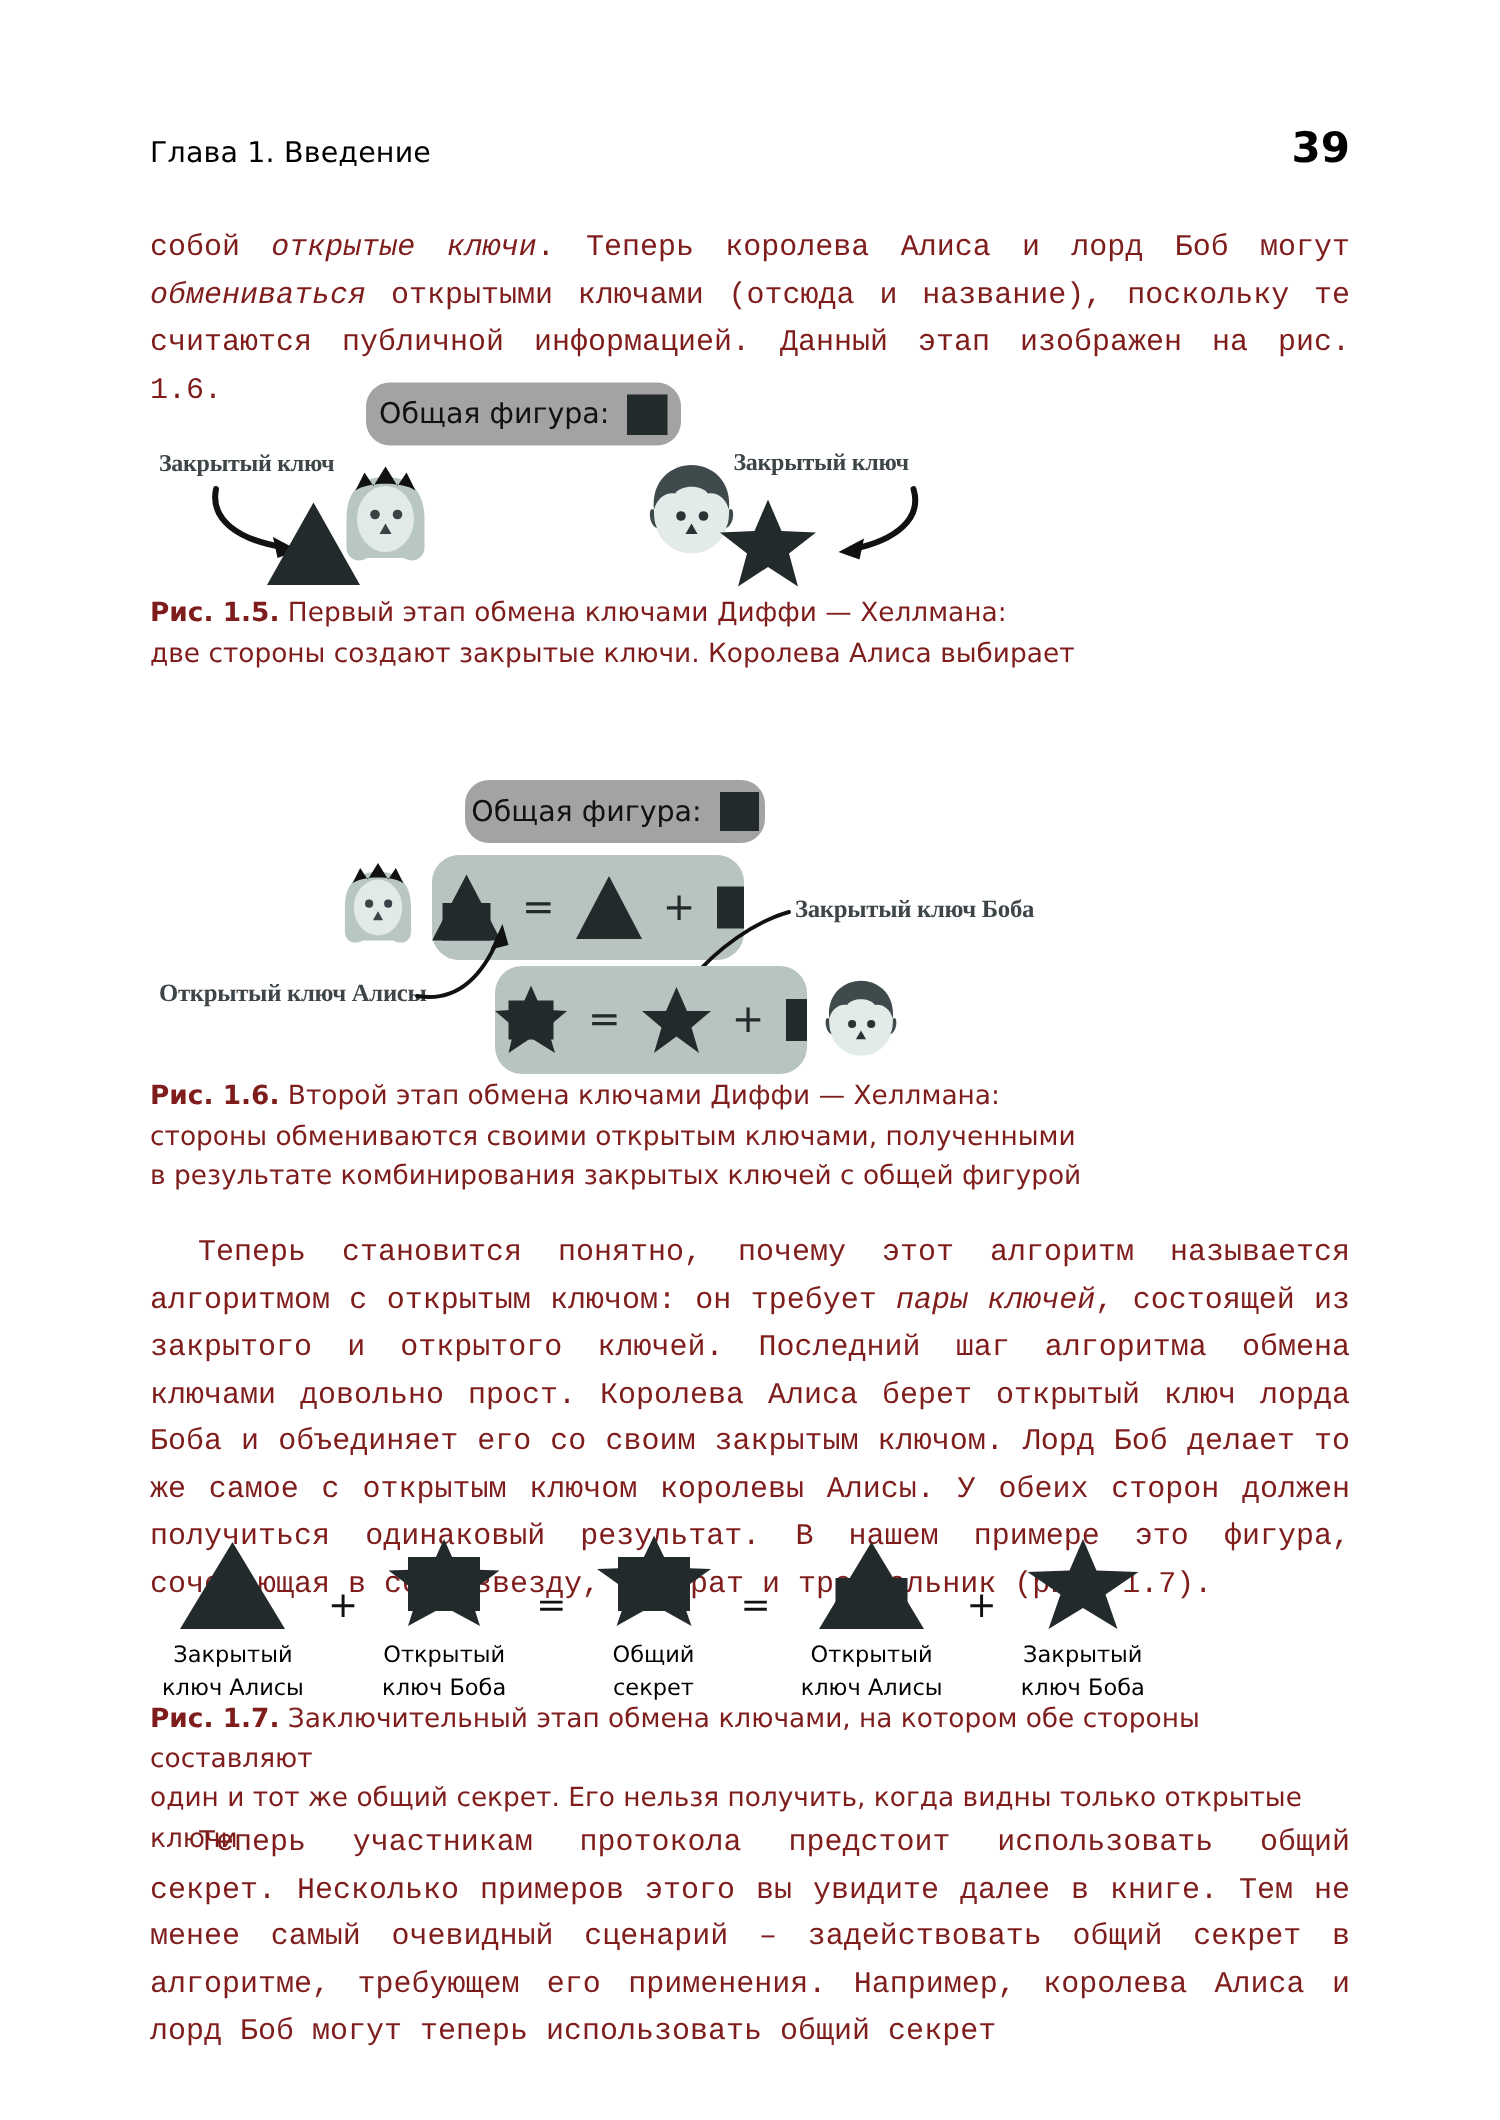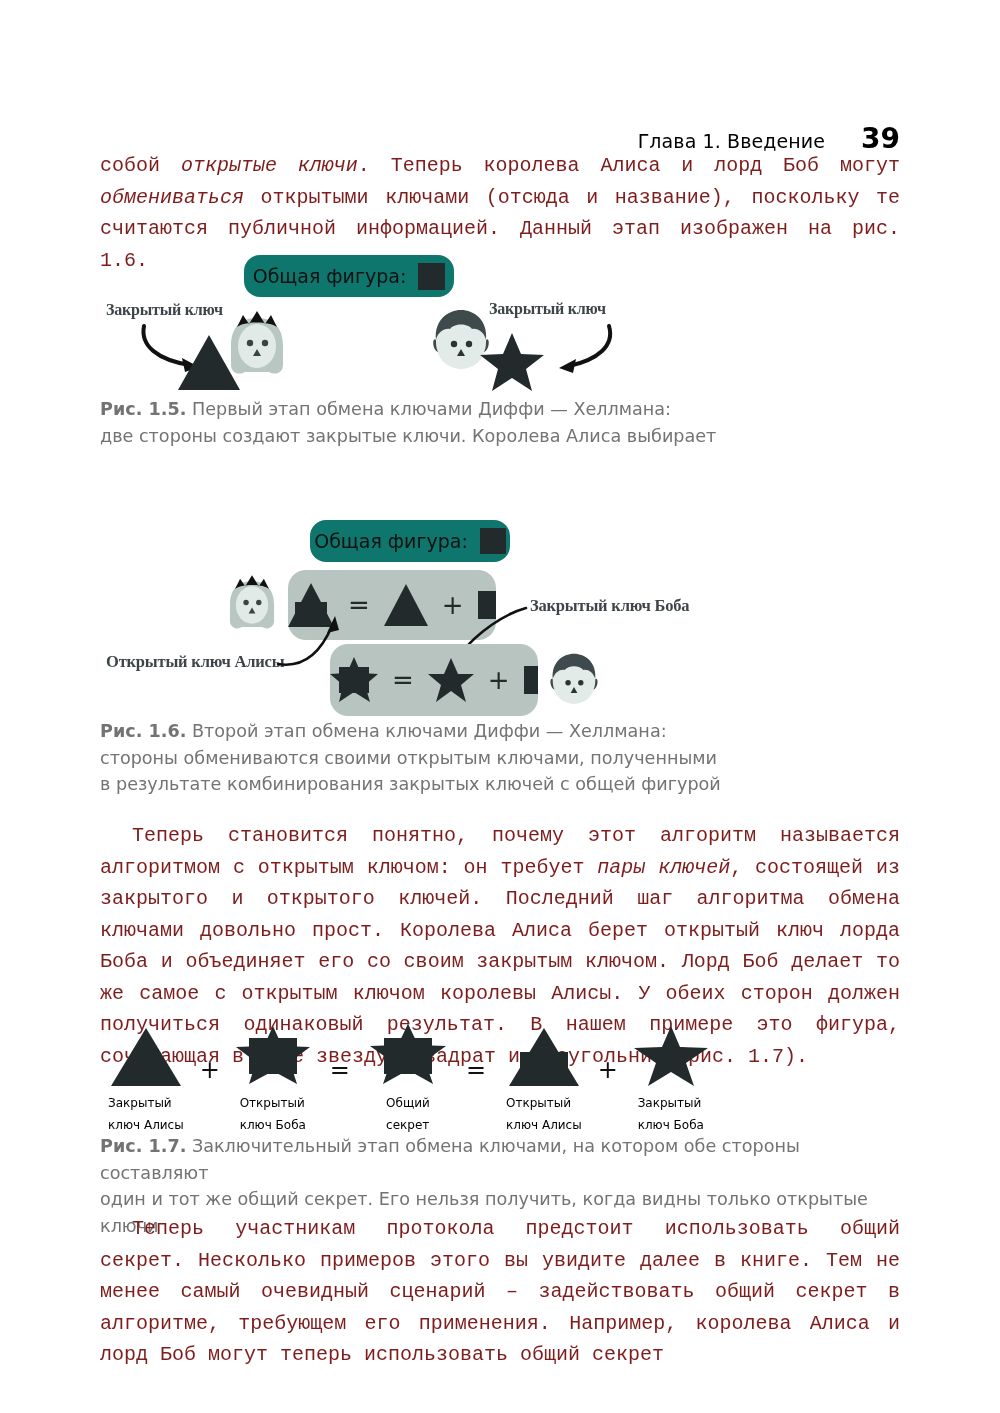--- a/index.html
+++ b/index.html
@@ -19,22 +19,21 @@
 
   
   .runhead {
     position: absolute;
     top: 82px;
     left: 100px;
     right: 100px;
     height: 30px;
     display: flex;
     align-items: baseline;
-    justify-content: flex-end;
-    margin-top: 40px;
+    justify-content: space-between;
   }
   .runhead-title {
     font-family: "DejaVu Sans", sans-serif;
     font-size: 19px;
     letter-spacing: .1px;
     color: #000;
   }
   .runhead-page {
     font-family: "DejaVu Sans", sans-serif;
     font-size: 28px;
@@ -59,30 +58,30 @@
   .indent { text-indent: 32px; }
 
   
   .caption {
     position: absolute;
     left: 100px;
     width: 810px;
     font-family: "DejaVu Sans", sans-serif;
     font-size: 17.6px;
     line-height: 26.5px;
-    color: #737373;
+    color: #7f1d1d;
   }
   .caption b { font-weight: bold; }
 
   
   .figure { position: absolute; }
 
   .pill {
     position: absolute;
-    background: #0f766e;
+    background: #a3a3a3;
     border-radius: 16px;
     display: flex;
     align-items: center;
     justify-content: center;
     gap: 12px;
   }
   .pill-label {
     font-family: "DejaVu Sans", sans-serif;
     font-size: 19px;
     color: #111;
@@ -125,23 +124,23 @@
     display: flex;
     align-items: flex-end;
   }
   .f17cell {
     display: flex;
     flex-direction: column;
     align-items: center;
   }
   .f17label {
     font-family: "DejaVu Sans", sans-serif;
-    font-size: 12px;
+    font-size: 15px;
     line-height: 22px;
-    text-align: left;
+    text-align: center;
     color: #000;
     margin-top: 6px;
     white-space: pre-line;
   }
   .f17op {
     font-family: "DejaVu Sans", sans-serif;
     font-size: 24px;
     color: #111;
     padding-bottom: 52px;
   }

